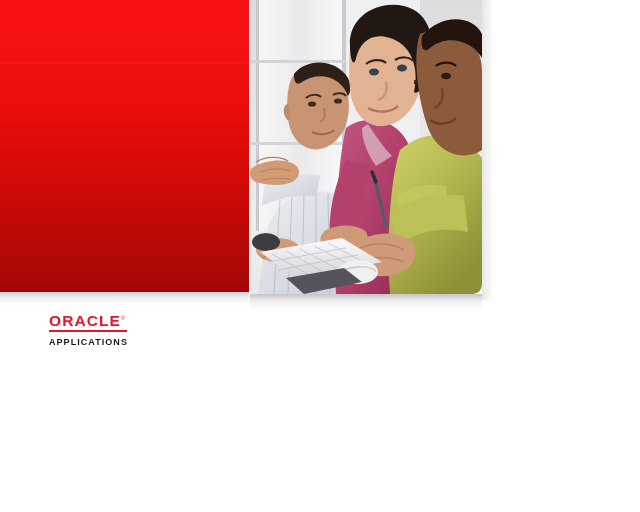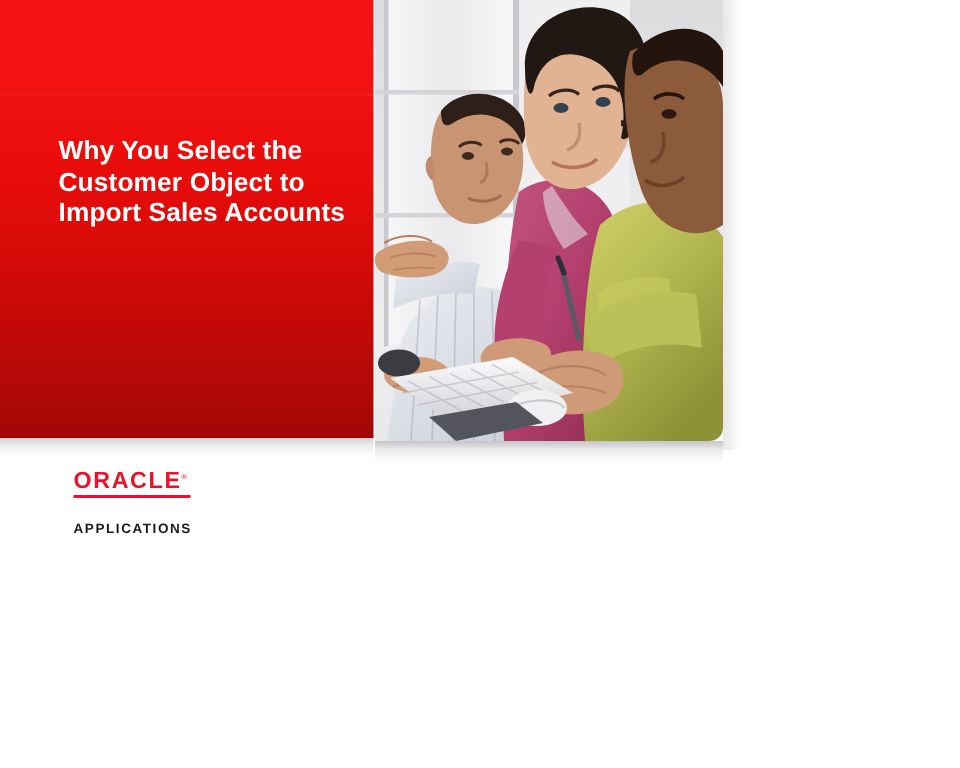--- a/index.html
+++ b/index.html
@@ -134,40 +134,39 @@
     letter-spacing: 0;
     font-weight: normal;
   }
   .logo-rule {
     margin-top: 2px;
     width: 78px;
     height: 2px;
     background: #e8132a;
   }
   .logo-sub {
-    margin-top: 15px;
+    margin-top: 5px;
     color: #1a1a1a;
     font-size: 9px;
     font-weight: bold;
     letter-spacing: 1.05px;
     text-align: center;
     width: 78px;
   }
 </style>
 </head>
 <body>
 
 <div id="slide">
 
   <div class="red-panel">
     <div class="red-panel-band"></div>
   </div>
   <div class="red-panel-shadow"></div>
 
-  <div class="slide-title">Why You Select the Customer Object to Import Sales Accounts</div>
 
   <div class="photo">
     <svg width="232" height="294" viewBox="0 0 232 294" xmlns="http://www.w3.org/2000/svg">
       <defs>
         <linearGradient id="wall" x1="0" y1="0" x2="0" y2="1">
           <stop offset="0%" stop-color="#dcdcdf"></stop>
           <stop offset="45%" stop-color="#e8e8ea"></stop>
           <stop offset="100%" stop-color="#f2f2f3"></stop>
         </linearGradient>
         <linearGradient id="blind" x1="0" y1="0" x2="1" y2="0">

